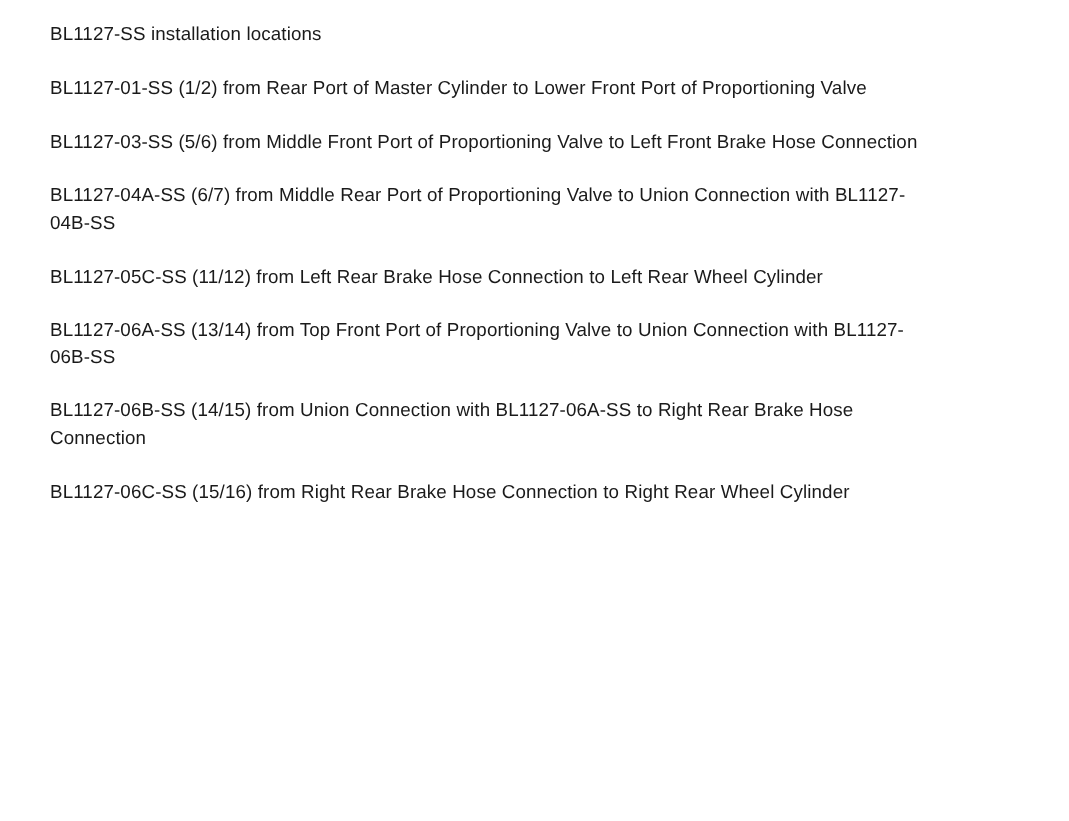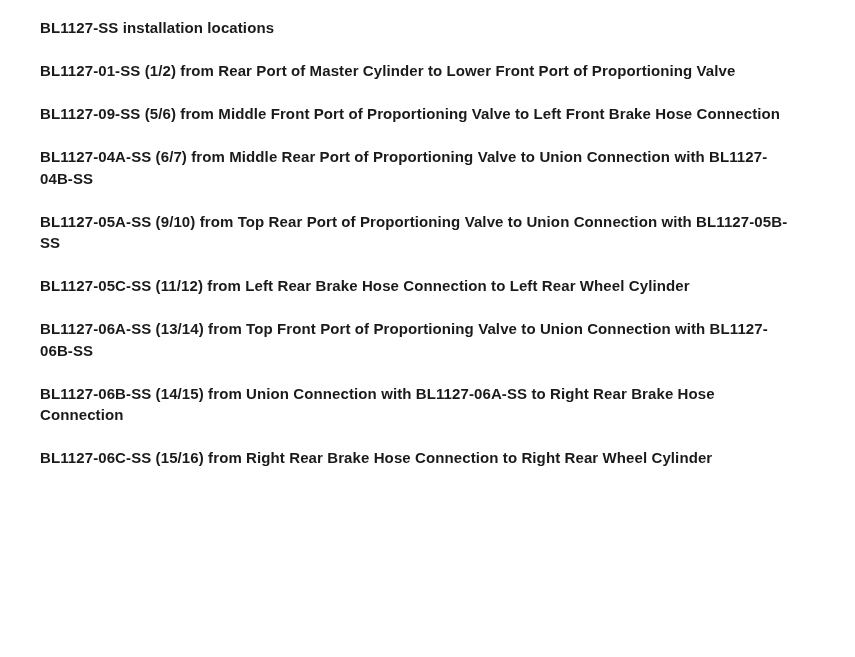--- a/index.html
+++ b/index.html
@@ -19,34 +19,32 @@
     height: 657px;
     padding: 17px 25px 0 40px;
     background: #ffffff;
   }
   p.doc-par {
     margin: 0 0 21.5px 0;
     font-size: 15px;
     line-height: 21.5px;
     color: #1a1a1a;
     white-space: pre-line;
-    font-weight: 700;
+    font-weight: 400;
     letter-spacing: 0.1px;
   }
 </style>
 </head>
 <body>
 
 <div class="page" id="doc">
     <p class="doc-par">BL1127-SS installation locations</p>
     <p class="doc-par">BL1127-01-SS (1/2) from Rear Port of Master Cylinder to Lower Front Port of Proportioning Valve</p>
-    <p class="doc-par">BL1127-09-SS (5/6) from Middle Front Port of Proportioning Valve to Left Front Brake Hose Connection</p>
+    <p class="doc-par">BL1127-03-SS (5/6) from Middle Front Port of Proportioning Valve to Left Front Brake Hose Connection</p>
     <p class="doc-par">BL1127-04A-SS (6/7) from Middle Rear Port of Proportioning Valve to Union Connection with BL1127-
 04B-SS</p>
-    <p class="doc-par">BL1127-05A-SS (9/10) from Top Rear Port of Proportioning Valve to Union Connection with BL1127-05B-
-SS</p>
     <p class="doc-par">BL1127-05C-SS (11/12) from Left Rear Brake Hose Connection to Left Rear Wheel Cylinder</p>
     <p class="doc-par">BL1127-06A-SS (13/14) from Top Front Port of Proportioning Valve to Union Connection with BL1127-
 06B-SS</p>
     <p class="doc-par">BL1127-06B-SS (14/15) from Union Connection with BL1127-06A-SS to Right Rear Brake Hose
 Connection</p>
     <p class="doc-par">BL1127-06C-SS (15/16) from Right Rear Brake Hose Connection to Right Rear Wheel Cylinder</p>
   </div>
 
 </body></html>

